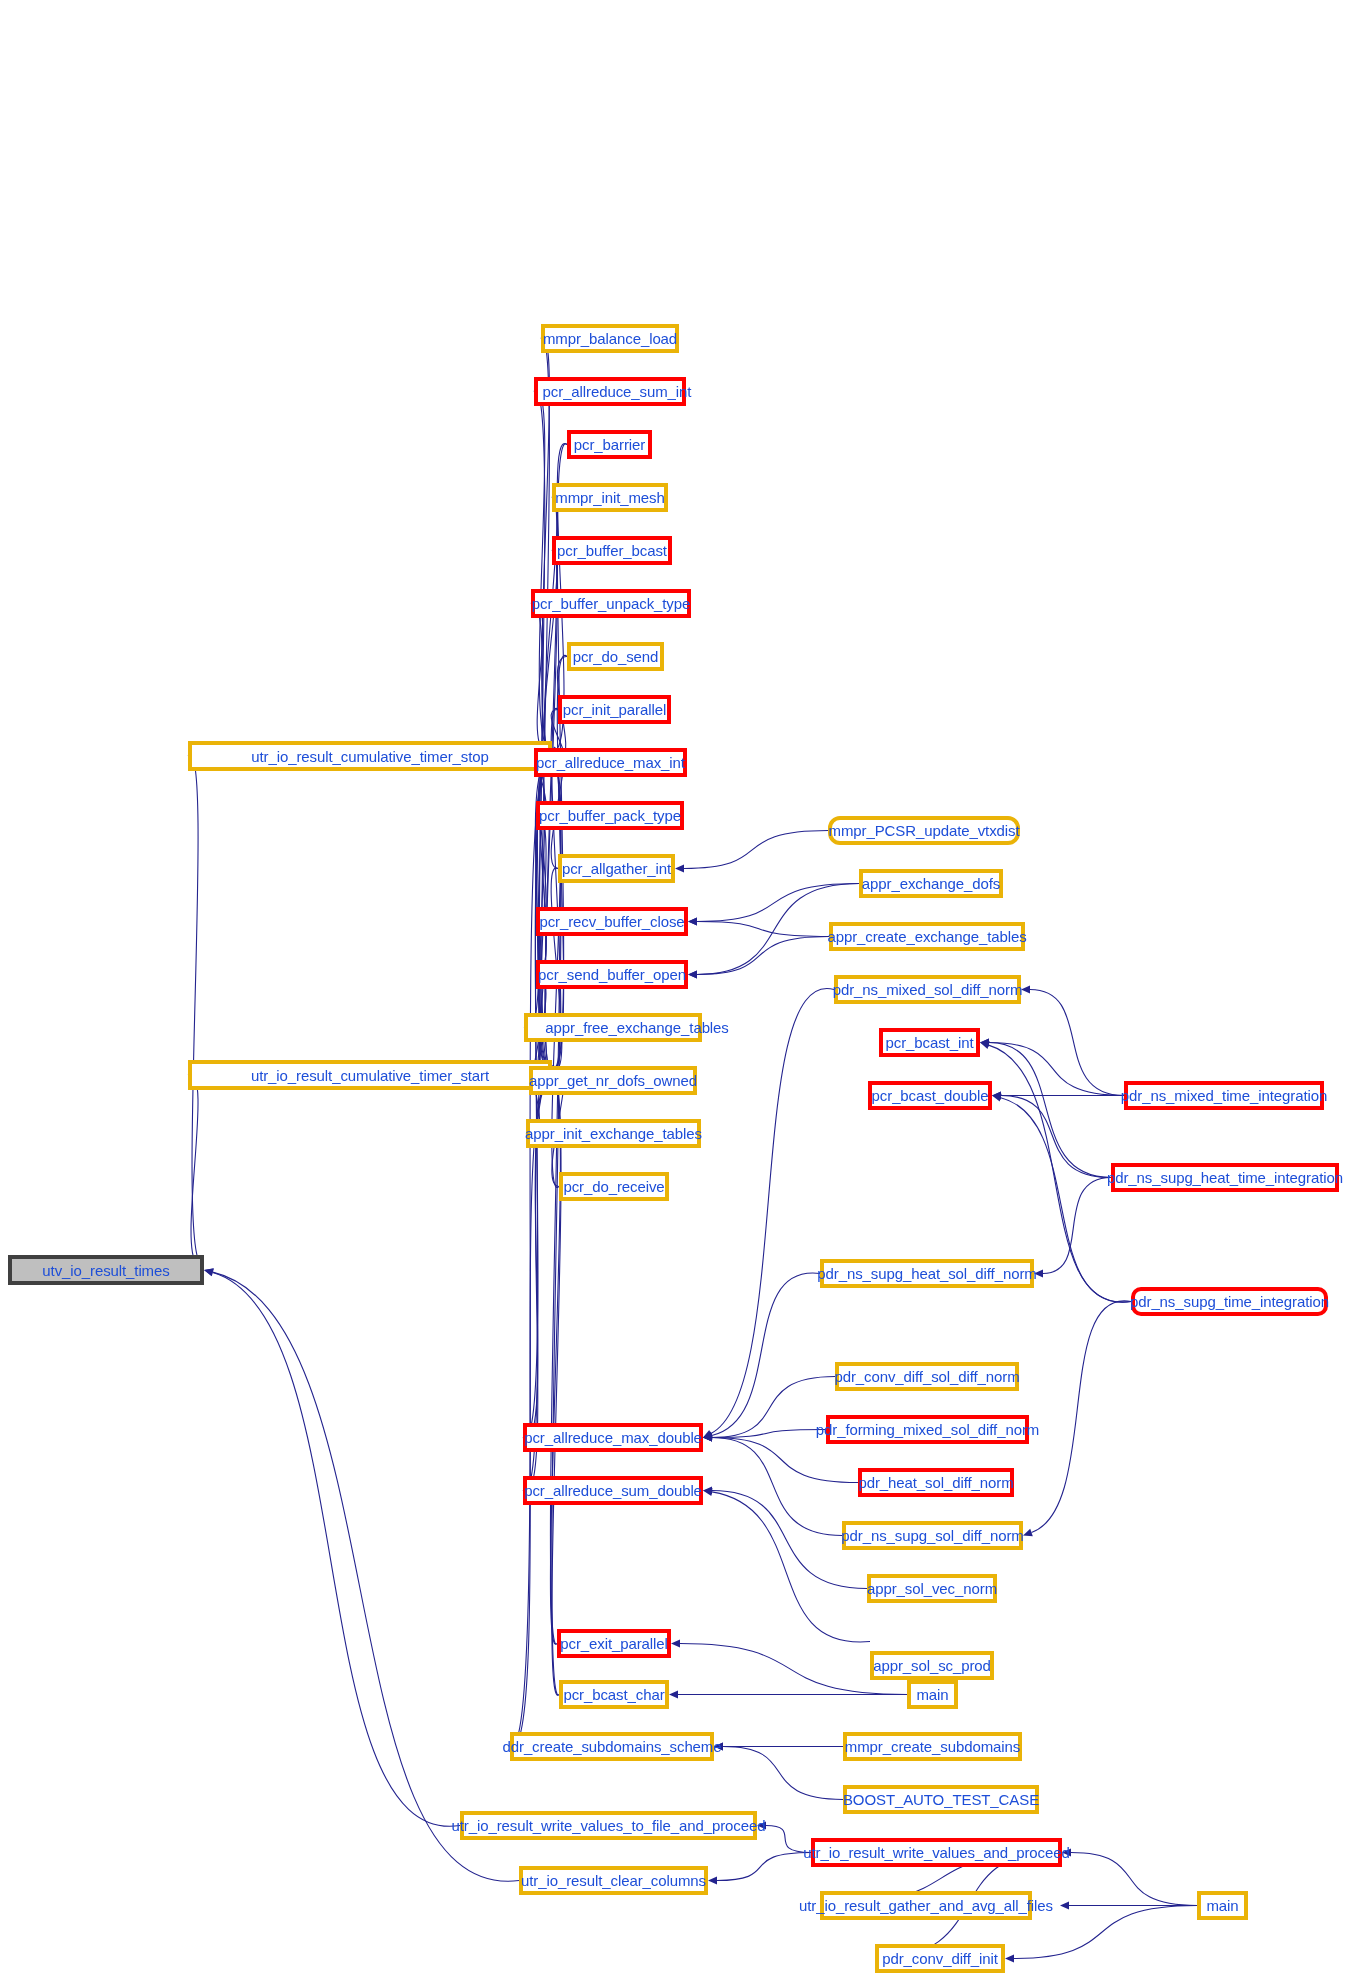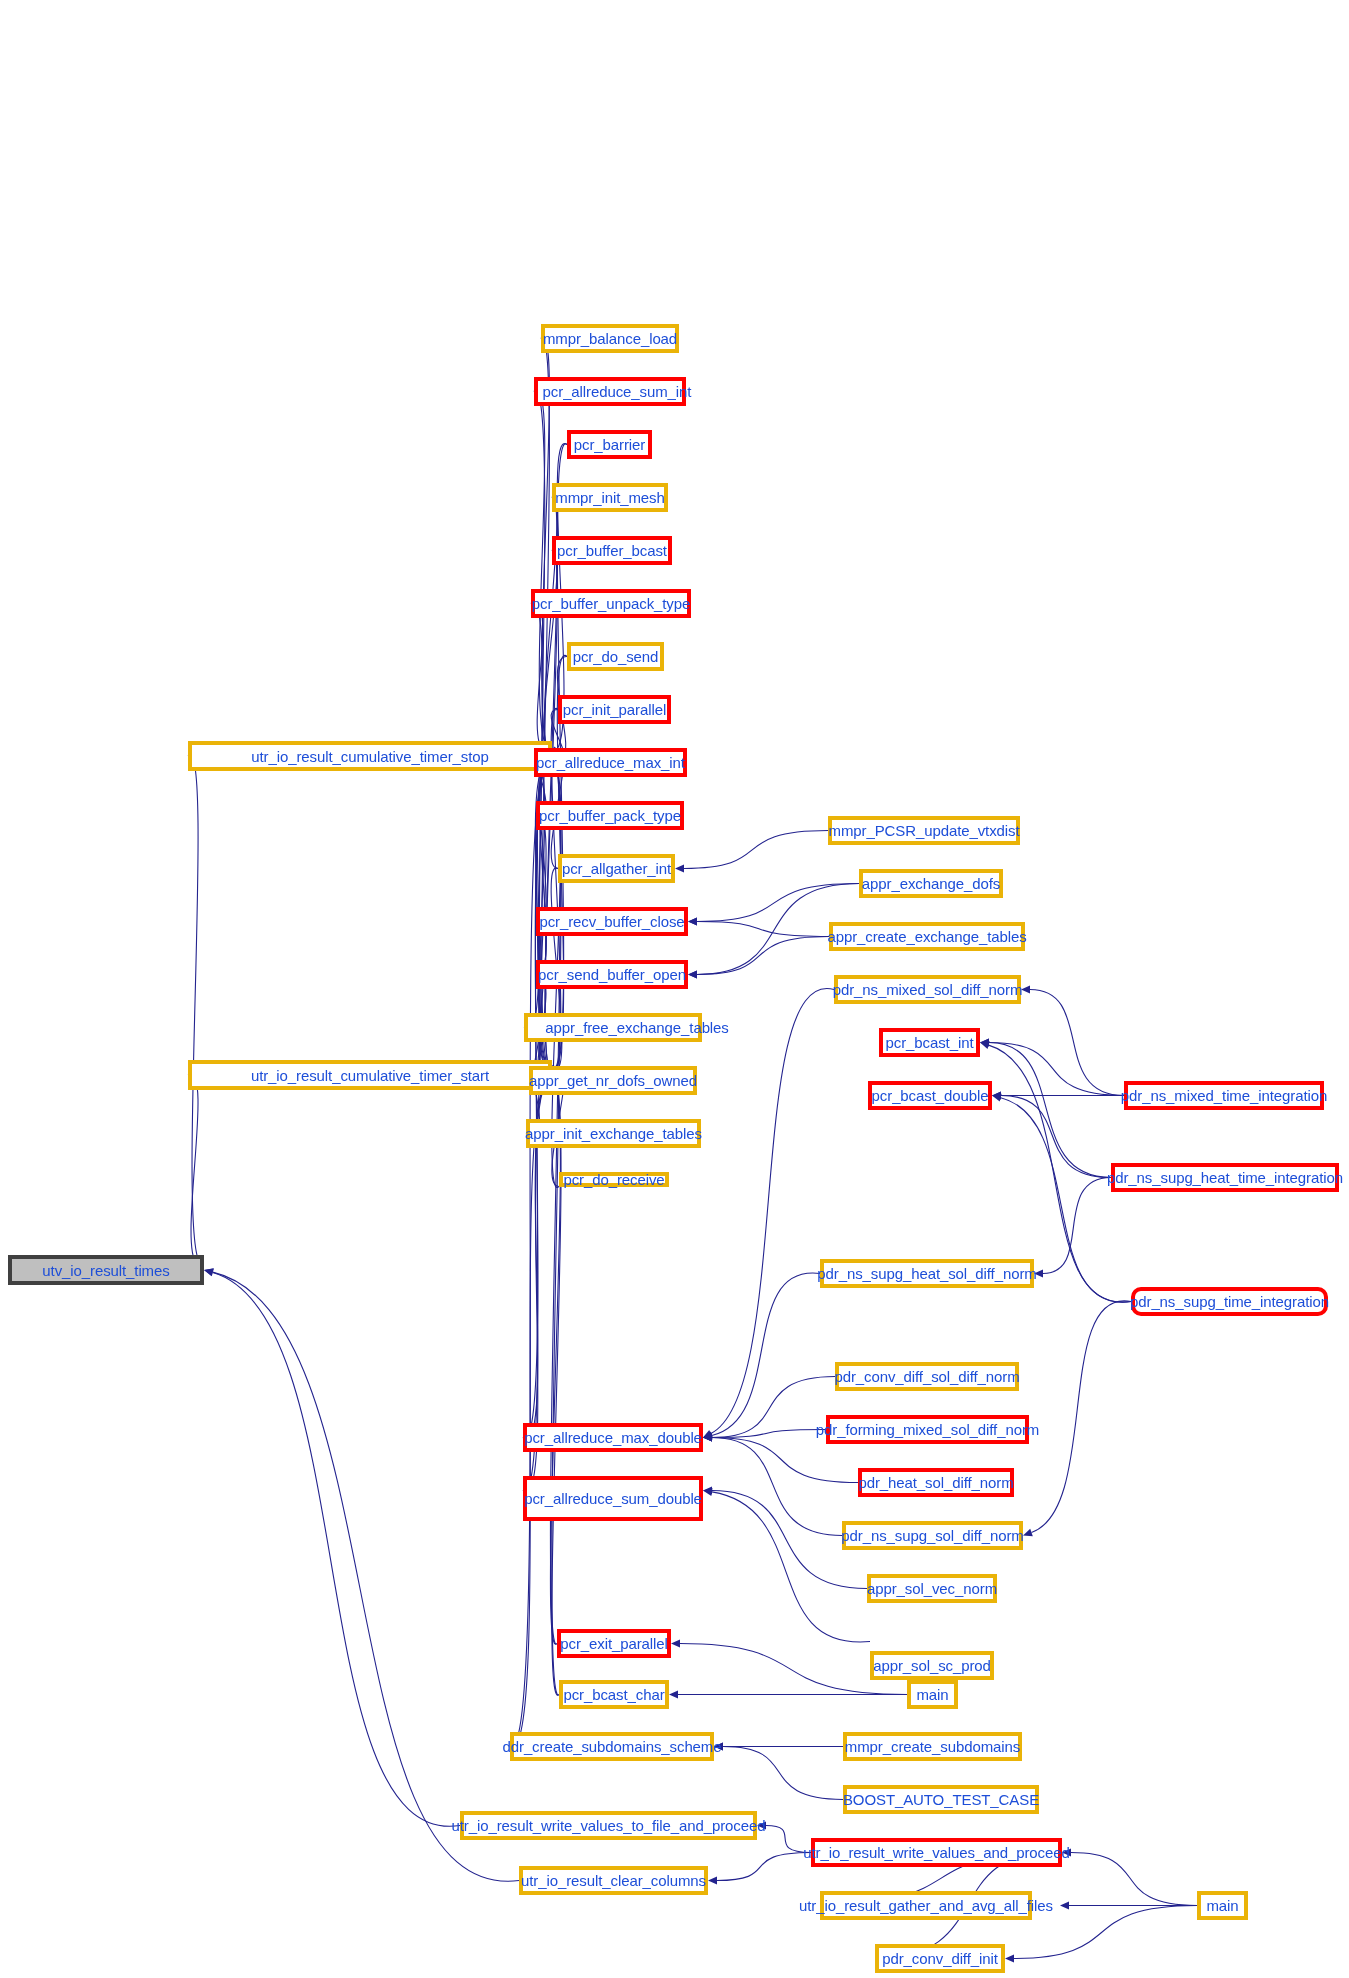--- a/index.html
+++ b/index.html
@@ -271,45 +271,45 @@
       </div>
       <div class="node" style="left: 524px; top: 1013px; width: 178px; height: 29px; padding-left: 48px;">
         <span>appr_free_exchange_tables</span>
       </div>
       <div class="node" style="left: 529px; top: 1066px; width: 168px; height: 29px;">
         <span>appr_get_nr_dofs_owned</span>
       </div>
       <div class="node" style="left: 526px; top: 1119px; width: 175px; height: 29px;">
         <span>appr_init_exchange_tables</span>
       </div>
-      <div class="node" style="left: 559px; top: 1172px; width: 110px; height: 15px;">
+      <div class="node" style="left: 559px; top: 1172px; width: 110px; height: 29px;">
         <span>pcr_do_receive</span>
       </div>
       <div class="node red" style="left: 523px; top: 1423px; width: 180px; height: 29px;">
         <span>pcr_allreduce_max_double</span>
       </div>
-      <div class="node red" style="left: 523px; top: 1476px; width: 180px; height: 45px;">
+      <div class="node red" style="left: 523px; top: 1476px; width: 180px; height: 29px;">
         <span>pcr_allreduce_sum_double</span>
       </div>
       <div class="node red" style="left: 557px; top: 1629px; width: 114px; height: 29px;">
         <span>pcr_exit_parallel</span>
       </div>
       <div class="node" style="left: 559px; top: 1680px; width: 110px; height: 29px;">
         <span>pcr_bcast_char</span>
       </div>
       <div class="node" style="left: 510px; top: 1732px; width: 204px; height: 29px;">
         <span>ddr_create_subdomains_scheme</span>
       </div>
       <div class="node" style="left: 460px; top: 1811px; width: 297px; height: 29px;">
         <span>utr_io_result_write_values_to_file_and_proceed</span>
       </div>
       <div class="node" style="left: 519px; top: 1866px; width: 189px; height: 29px;">
         <span>utr_io_result_clear_columns</span>
       </div>
-      <div class="node" style="left: 828px; top: 816px; width: 192px; height: 29px;">
+      <div class="node" style="left: 828px; top: 816px; width: 192px; height: 29px; border-radius: 12px;">
         <span>mmpr_PCSR_update_vtxdist</span>
       </div>
       <div class="node" style="left: 859px; top: 869px; width: 144px; height: 29px;">
         <span>appr_exchange_dofs</span>
       </div>
       <div class="node" style="left: 829px; top: 922px; width: 196px; height: 29px;">
         <span>appr_create_exchange_tables</span>
       </div>
       <div class="node" style="left: 834px; top: 975px; width: 187px; height: 29px;">
         <span>pdr_ns_mixed_sol_diff_norm</span>

